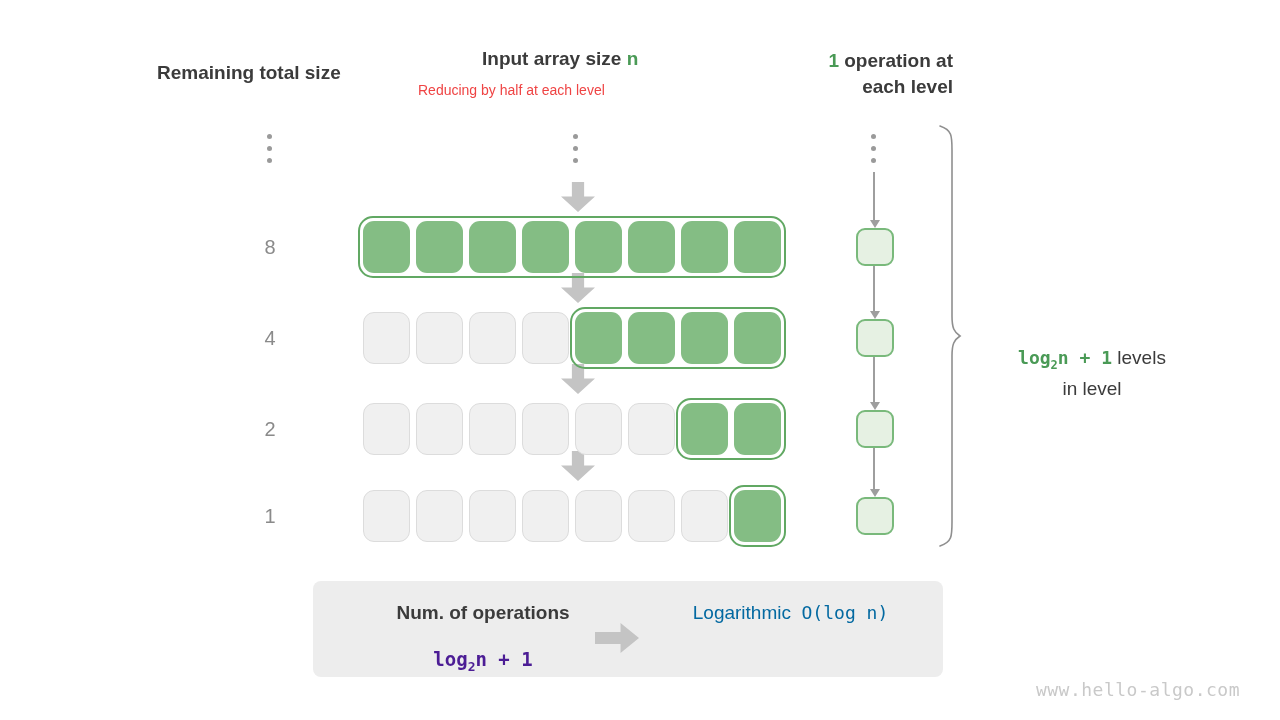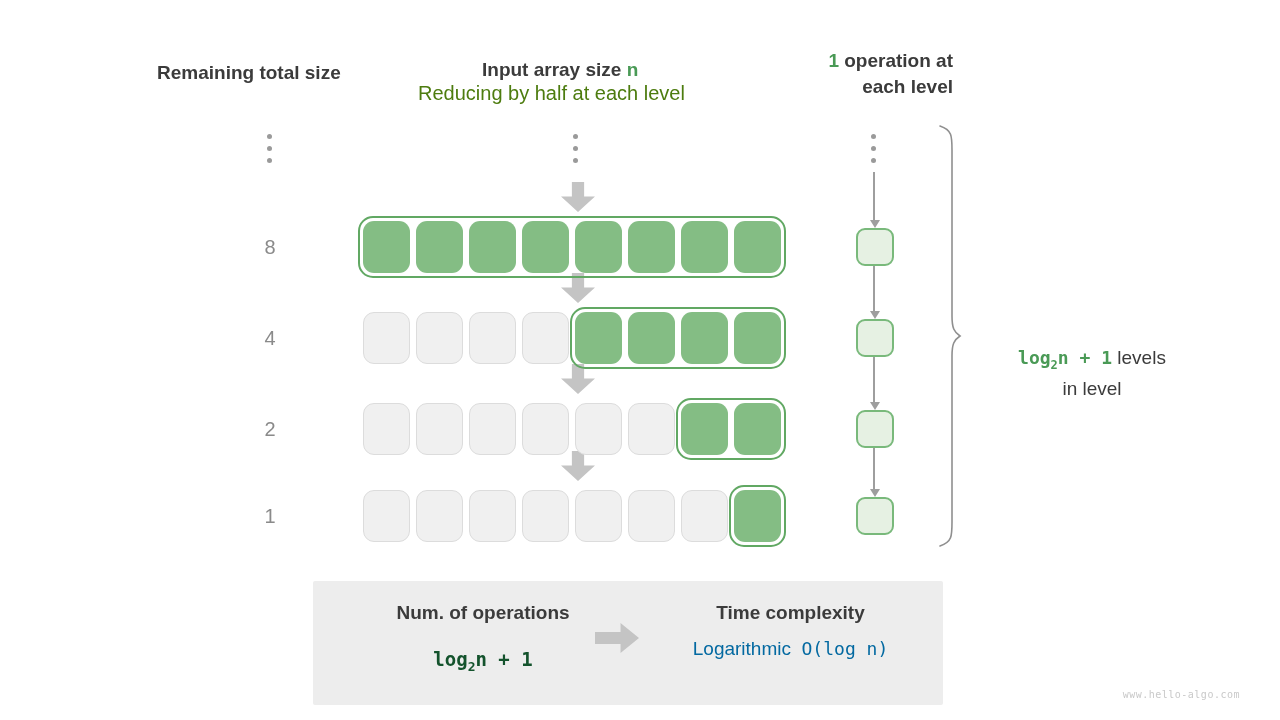--- a/index.html
+++ b/index.html
@@ -17,28 +17,28 @@
 
   
   .hdr {
     position: absolute;
     font-weight: bold;
     color: #3b3b3b;
     font-size: 19px;
     white-space: nowrap;
   }
   #hdr-left  { left: 157px; top: 62px; }
-  #hdr-mid   { left: 482px; top: 48px; margin-top: 11px; }
+  #hdr-mid   { left: 482px; top: 48px; }
   #hdr-right { left: 797px; top: 48px; width: 156px; text-align: right; white-space: normal; line-height: 1.35; }
 
   .hdr-sub {
     position: absolute;
     font-weight: normal;
-    color: #4d7c0f;
-    font-size: 20px;
+    color: #ef4444;
+    font-size: 14px;
     white-space: nowrap;
   }
   #hdr-mid-sub { left: 418px; top: 82px; }
 
   .green-accent { color: #4a9a56; }
 
   
   .dots {
     position: absolute;
     width: 6px;
@@ -152,41 +152,41 @@
     font-size: 18px;
   }
   .mono-green sub { font-size: 12px; }
 
   
   #summary {
     position: absolute;
     left: 313px;
     top: 581px;
     width: 630px;
-    height: 124px;
+    height: 96px;
     background: #ededed;
-    border-radius: 2px;
+    border-radius: 8px;
   }
   .sum-col {
     position: absolute;
     text-align: center;
   }
   #sum-left  { left: 30px;  top: 21px; width: 280px; }
   #sum-right { left: 345px; top: 21px; width: 265px; }
   .sum-title {
     font-size: 19px;
     font-weight: bold;
     color: #3b3b3b;
     margin-bottom: 14px;
   }
   .sum-value-green {
     font-family: "DejaVu Sans Mono", monospace;
     font-weight: bold;
     font-size: 19px;
-    color: #14532d;
+    color: #4c1d95;
     margin-top: 24px;
   }
   .sum-value-green sub { font-size: 13px; }
   .sum-value-teal {
     font-weight: normal;
     font-size: 19px;
     color: #0369a1;
   }
   .sum-value-teal .bigo {
     font-family: "DejaVu Sans Mono", monospace;
@@ -201,21 +201,21 @@
     background: #c4c4c4;
     clip-path: polygon(0% 30%, 58% 30%, 58% 0%, 100% 50%, 58% 100%, 58% 70%, 0% 70%);
   }
 
   
   #watermark {
     position: absolute;
     right: 40px;
     bottom: 20px;
     font-family: "DejaVu Sans Mono", monospace;
-    font-size: 10px;
+    font-size: 18px;
     color: #c9c9c9;
     letter-spacing: 0.5px;
   }
 </style>
 </head>
 <body>
 
 <div class="hdr" id="hdr-left">
   <span>Remaining total size</span>
 </div>
@@ -327,19 +327,18 @@
   <span class="mono-green"><span>log</span><sub>2</sub><span>n + 1</span></span><span> levels</span><br>
   <span>in level</span>
 </div>
 
 <div id="summary">
   <div class="sum-col" id="sum-left">
     <div class="sum-title">Num. of operations</div>
     <div class="sum-value-green"><span>log</span><sub>2</sub><span>n + 1</span></div>
   </div>
   <div class="sum-col" id="sum-right">
-    <div class="sum-title">Time complexity</div>
     <div class="sum-value-teal"><span>Logarithmic</span>&nbsp; <span class="bigo">O(log n)</span></div>
   </div>
 </div>
 <div id="sum-arrow"></div>
 
 <div id="watermark">www.hello-algo.com</div>
 
 </body></html>

